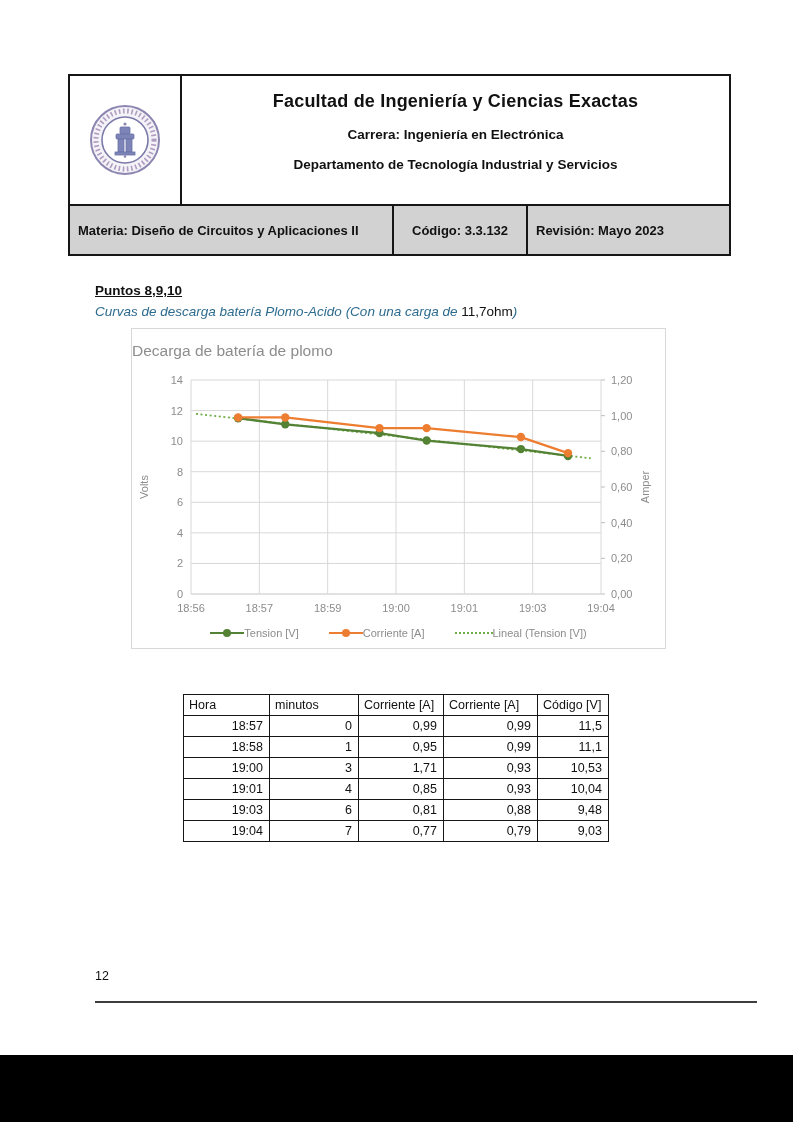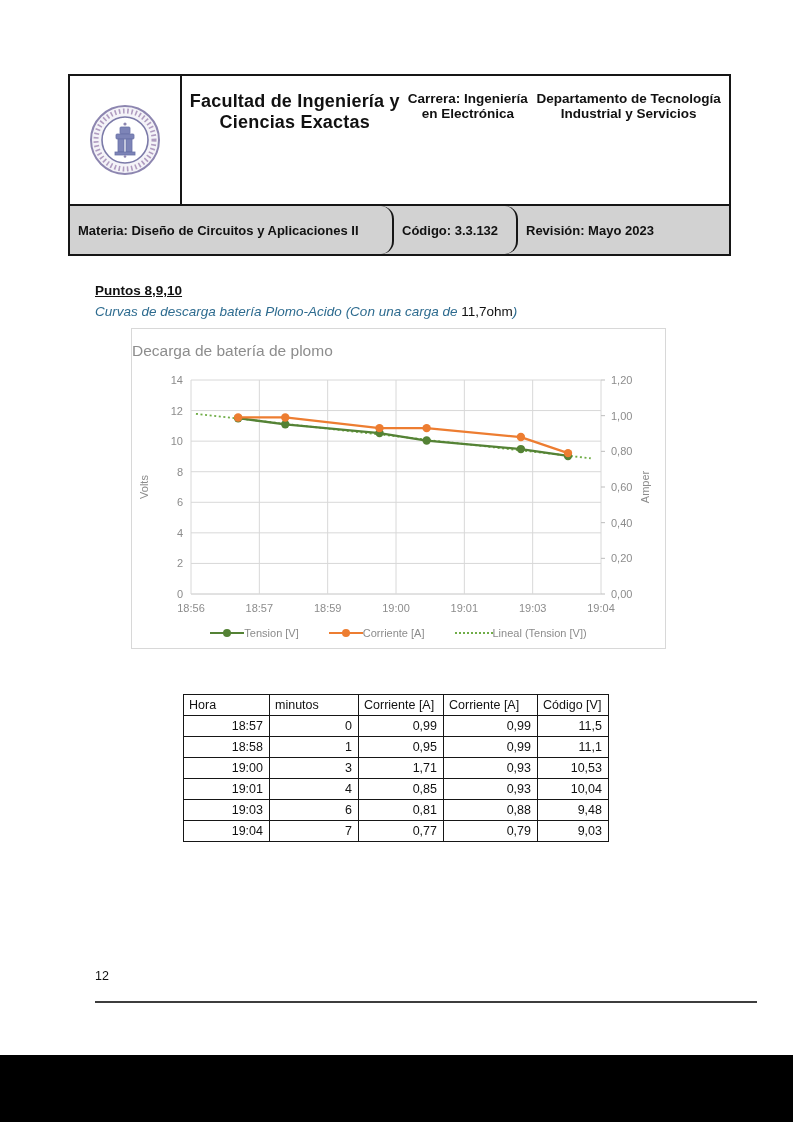--- a/index.html
+++ b/index.html
@@ -4,28 +4,28 @@
 <style>
   html,body{margin:0;padding:0;background:#ffffff;}
   body{width:793px;height:1122px;position:relative;overflow:hidden;
        font-family:"Liberation Sans", sans-serif;color:#111;}
   .abs{position:absolute;}
 
   
   .hdr{left:68px;top:74px;width:663px;}
   .hdr-top{display:flex;height:132px;border:2px solid #161616;box-sizing:border-box;background:#fff;}
   .logo-cell{width:112px;border-right:2px solid #161616;display:flex;align-items:center;justify-content:center;box-sizing:border-box;}
-  .info-cell{flex:1;display:flex;justify-content:space-between;text-align:center;padding:15px 4px 16px;box-sizing:border-box;}
+  .info-cell{flex:1;display:flex;flex-direction:column;justify-content:space-between;text-align:center;padding:15px 4px 32px;box-sizing:border-box;}
   .h-title{font-size:18px;font-weight:bold;letter-spacing:.2px;}
   .h-sub{font-size:13.5px;font-weight:bold;}
   .hdr-bottom{display:flex;height:50px;border:2px solid #161616;border-top:none;box-sizing:border-box;}
   .hdr-bottom > div{display:flex;align-items:center;padding-left:8px;box-sizing:border-box;
-       font-size:13px;font-weight:bold;border-radius:13px;}
+       font-size:13px;font-weight:bold;}
   .cell-materia{width:324px;border-right:2px solid #161616;}
-  .cell-codigo{width:124px;border-right:2px solid #161616;}
+  .cell-codigo{width:124px;border-right:2px solid #161616;margin-left:10px;}
   .cell-revision{flex:1;}
 
   
   .puntos{left:95px;top:283px;font-size:13.5px;font-weight:bold;text-decoration:underline;}
   .subtitle{left:95px;top:304px;font-size:13.5px;}
   .subtitle .it{font-style:italic;}
   .subtitle .plain{font-style:normal;color:#111;}
 
   
   .chart-box{left:131px;top:328px;width:535px;height:321px;border:1px solid #d8d8d8;background:#fff;box-sizing:border-box;}

